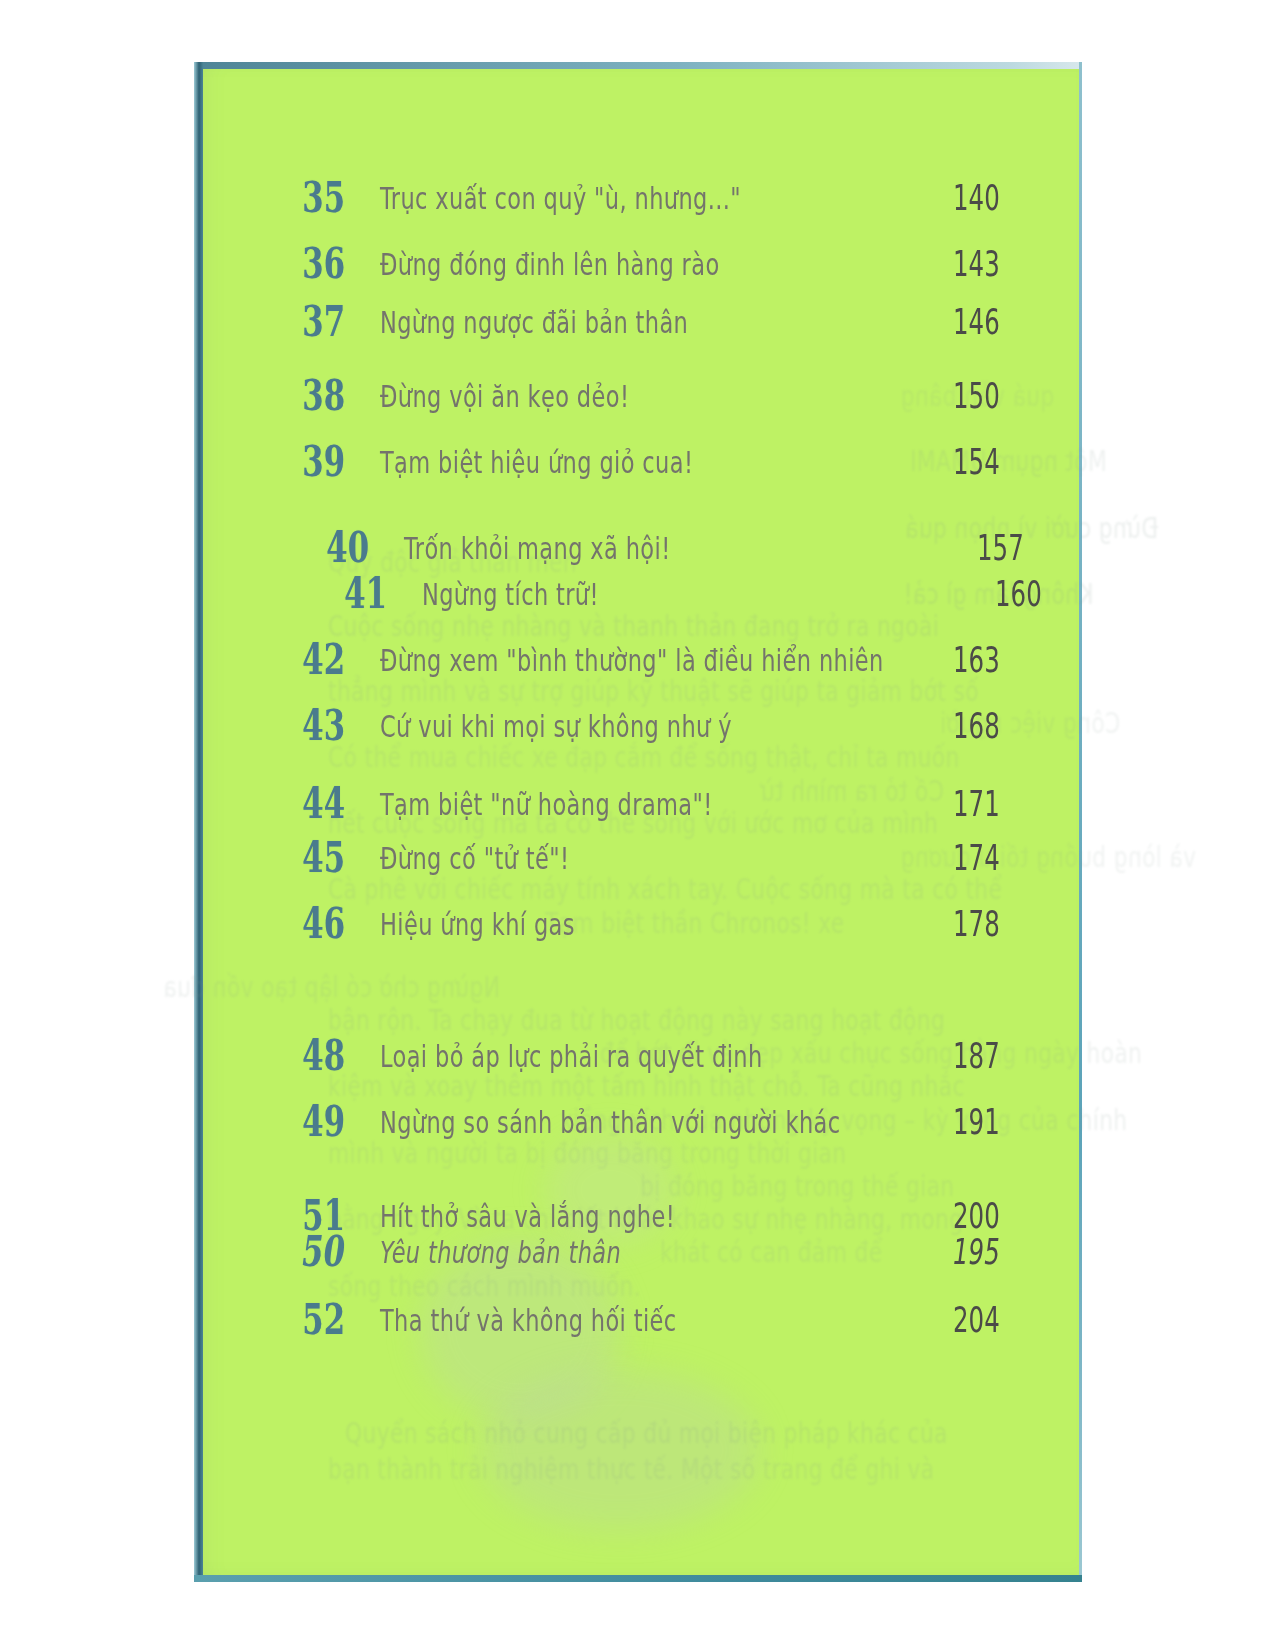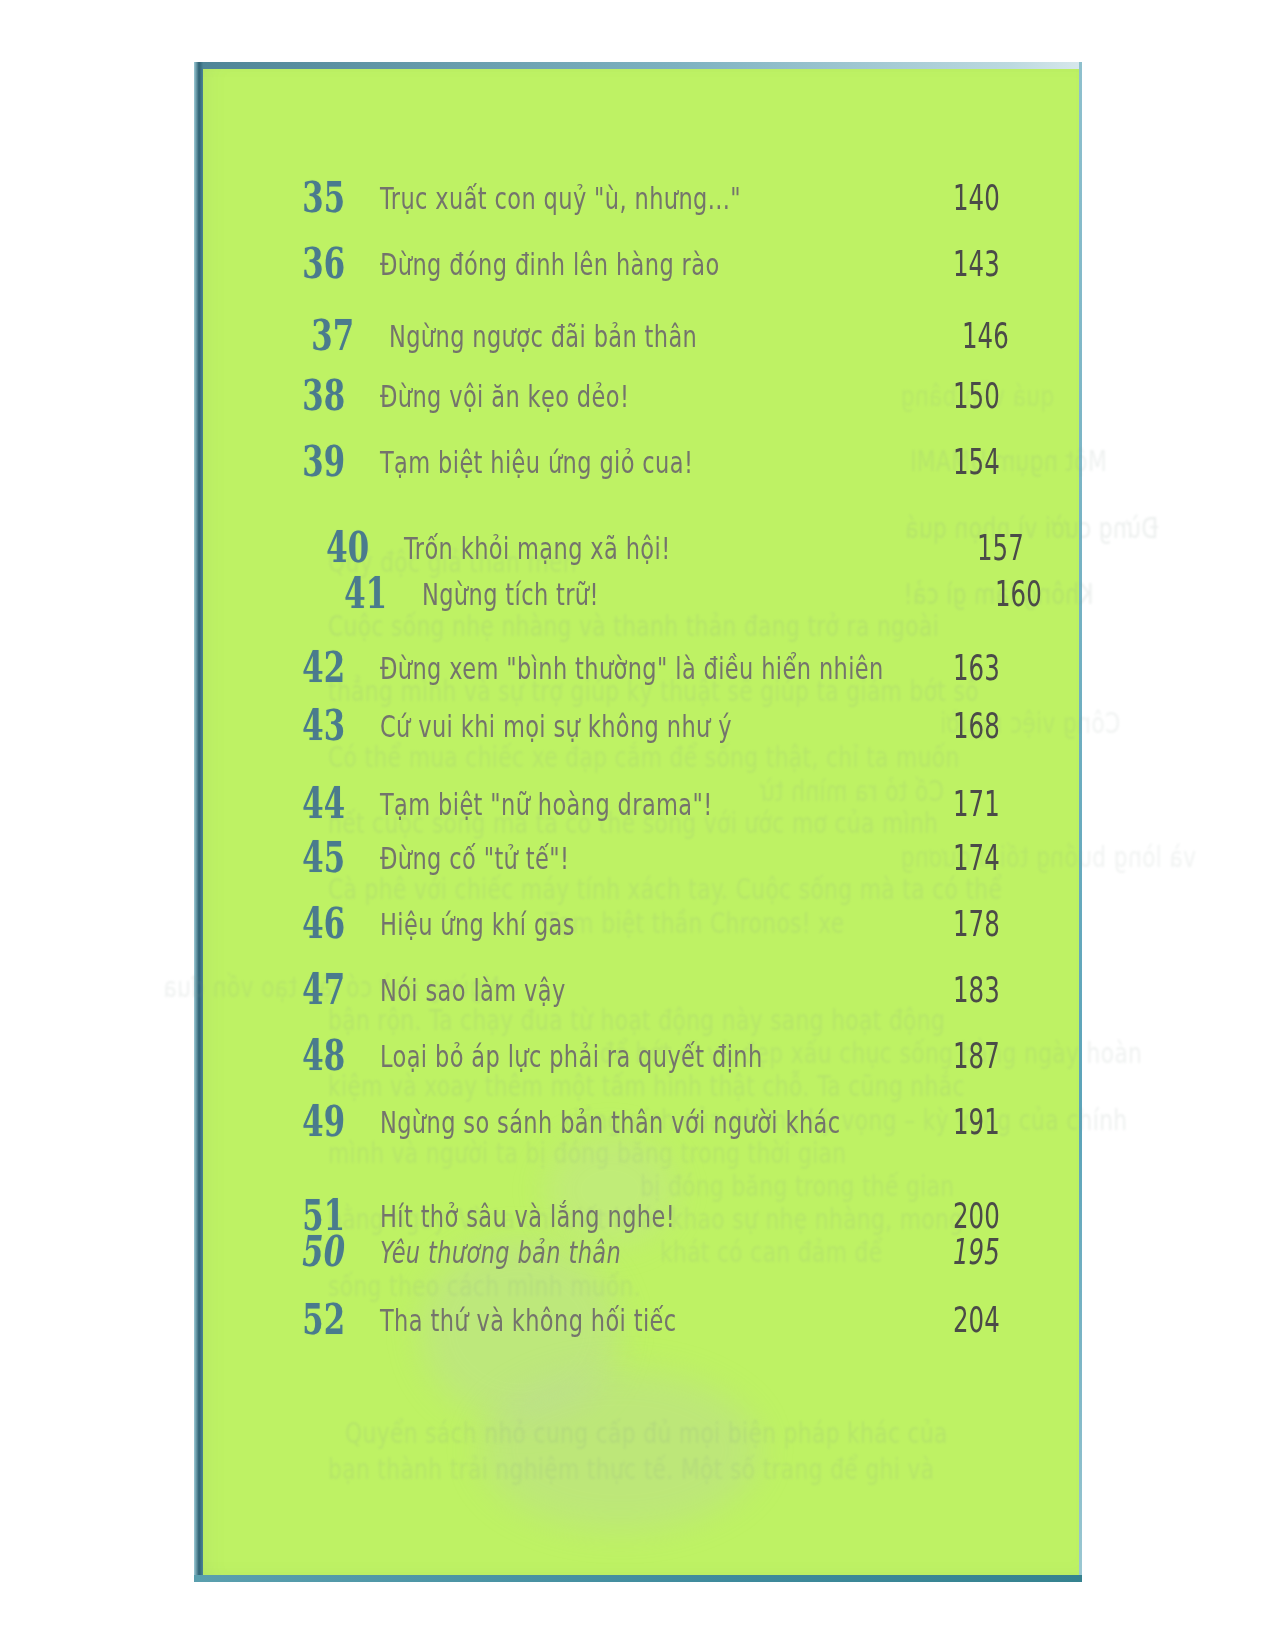--- a/index.html
+++ b/index.html
@@ -96,21 +96,21 @@
       <div class="toc-row" style="top: 114px;">
         <span class="num">35</span>
         <span class="title">Trục xuất con quỷ "ù, nhưng..."</span>
         <span class="pnum">140</span>
       </div>
       <div class="toc-row" style="top: 180px;">
         <span class="num">36</span>
         <span class="title">Đừng đóng đinh lên hàng rào</span>
         <span class="pnum">143</span>
       </div>
-      <div class="toc-row" style="top: 252px; margin-left: 9px;">
+      <div class="toc-row" style="top: 238px;">
         <span class="num">37</span>
         <span class="title">Ngừng ngược đãi bản thân</span>
         <span class="pnum">146</span>
       </div>
       <div class="toc-row" style="top: 312px;">
         <span class="num">38</span>
         <span class="title">Đừng vội ăn kẹo dẻo!</span>
         <span class="pnum">150</span>
       </div>
       <div class="toc-row" style="top: 378px;">
@@ -121,21 +121,21 @@
       <div class="toc-row" style="top: 464px; margin-left: 24px;">
         <span class="num">40</span>
         <span class="title">Trốn khỏi mạng xã hội!</span>
         <span class="pnum">157</span>
       </div>
       <div class="toc-row" style="top: 510px; margin-left: 42px;">
         <span class="num">41</span>
         <span class="title">Ngừng tích trữ!</span>
         <span class="pnum">160</span>
       </div>
-      <div class="toc-row" style="top: 576px; margin-top: 8px;">
+      <div class="toc-row" style="top: 576px;">
         <span class="num">42</span>
         <span class="title">Đừng xem "bình thường" là điều hiển nhiên</span>
         <span class="pnum">163</span>
       </div>
       <div class="toc-row" style="top: 642px;">
         <span class="num">43</span>
         <span class="title">Cứ vui khi mọi sự không như ý</span>
         <span class="pnum">168</span>
       </div>
       <div class="toc-row" style="top: 720px; text-decoration: underline;">
@@ -145,25 +145,20 @@
       </div>
       <div class="toc-row" style="top: 774px;">
         <span class="num">45</span>
         <span class="title">Đừng cố "tử tế"!</span>
         <span class="pnum">174</span>
       </div>
       <div class="toc-row" style="top: 840px;">
         <span class="num">46</span>
         <span class="title">Hiệu ứng khí gas</span>
         <span class="pnum">178</span>
-      </div>
-      <div class="toc-row" style="top: 906px;">
-        <span class="num">47</span>
-        <span class="title">Nói sao làm vậy</span>
-        <span class="pnum">183</span>
       </div>
       <div class="toc-row" style="top: 972px;">
         <span class="num">48</span>
         <span class="title">Loại bỏ áp lực phải ra quyết định</span>
         <span class="pnum">187</span>
       </div>
       <div class="toc-row" style="top: 1038px;">
         <span class="num">49</span>
         <span class="title">Ngừng so sánh bản thân với người khác</span>
         <span class="pnum">191</span>

